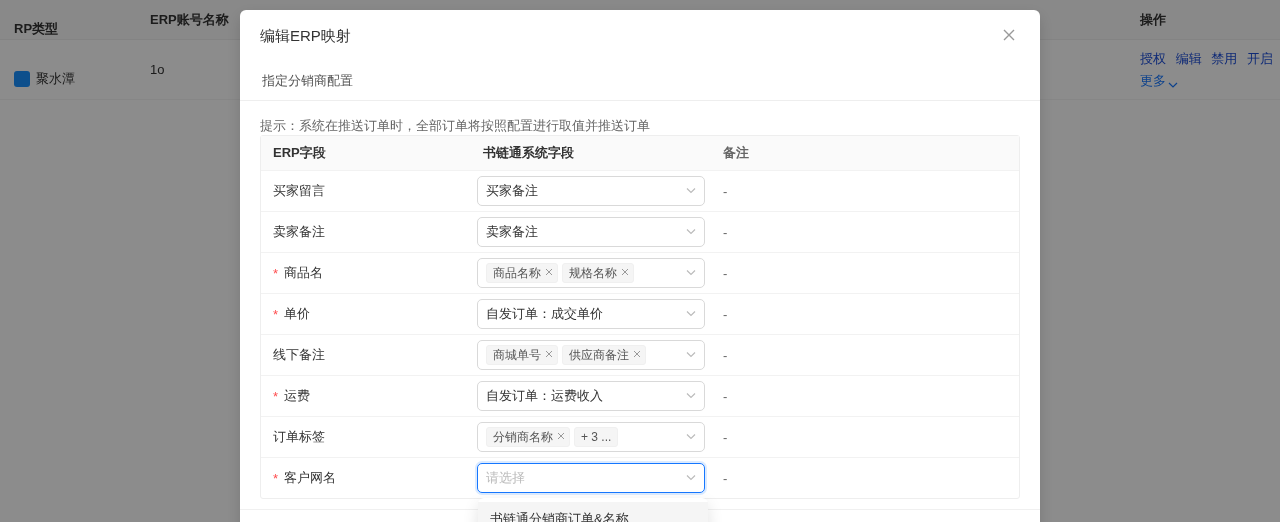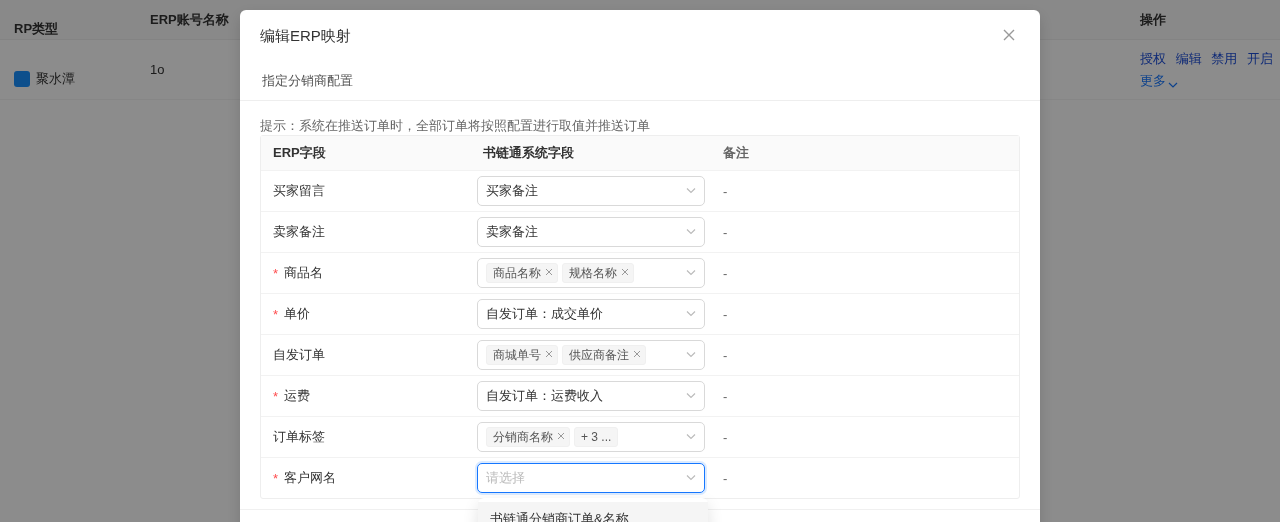--- a/index.html
+++ b/index.html
@@ -180,21 +180,21 @@
                 <span class="txt">自发订单：成交单价</span>
                 <span class="arrow"><svg width="10" height="10" viewBox="0 0 10 10">
                     <path d="M1 3 L5 7 L9 3" stroke="#bbb" stroke-width="1.2" fill="none"></path>
                   </svg></span>
               </div>
             </div>
             <div class="cell-c">-</div>
           </div>
           <div class="tbl-row">
             <div class="cell-a">
-              <span>自发订单</span>
+              <span>线下备注</span>
             </div>
             <div class="cell-b">
               <div class="select" style="position: relative;">
                 <span class="tag">
                   <span>商城单号</span>
                   <span class="x"><svg width="8" height="8" viewBox="0 0 8 8">
                       <path d="M1 1 L7 7 M7 1 L1 7" stroke="#999" stroke-width="1"></path>
                     </svg></span>
                 </span>
                 <span class="tag">

